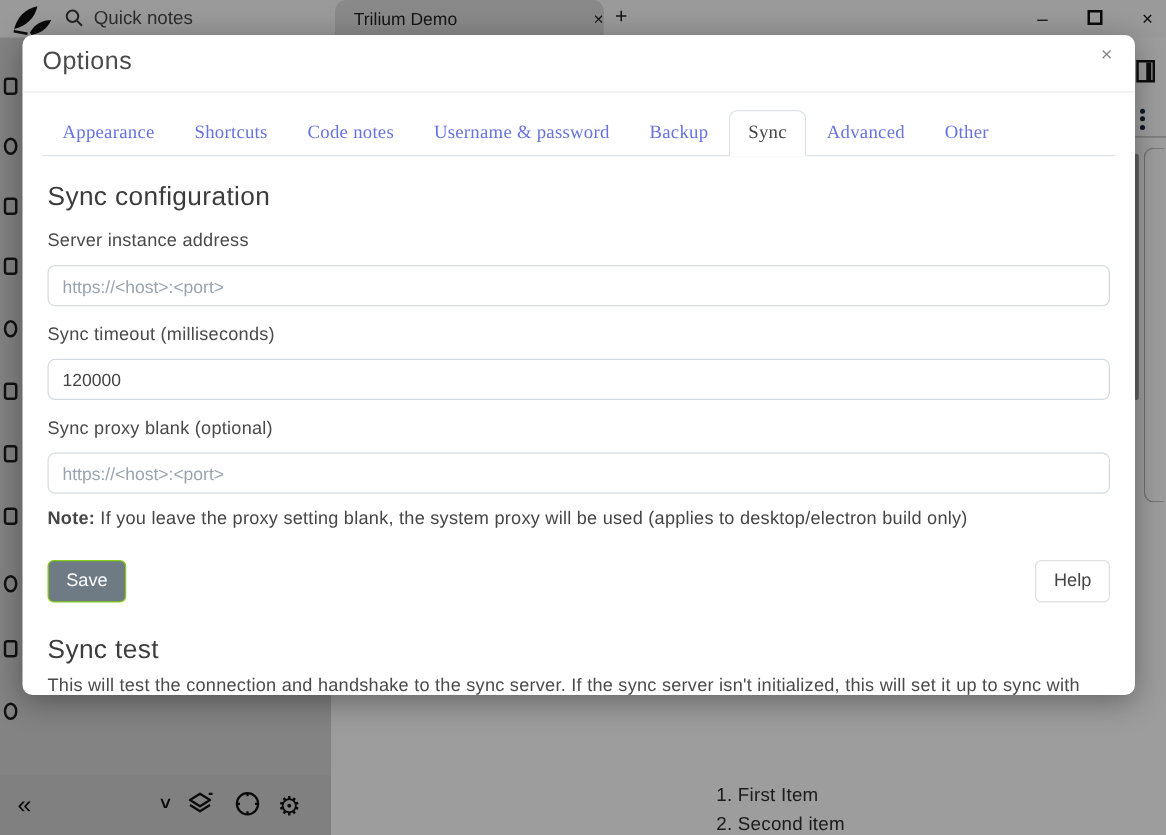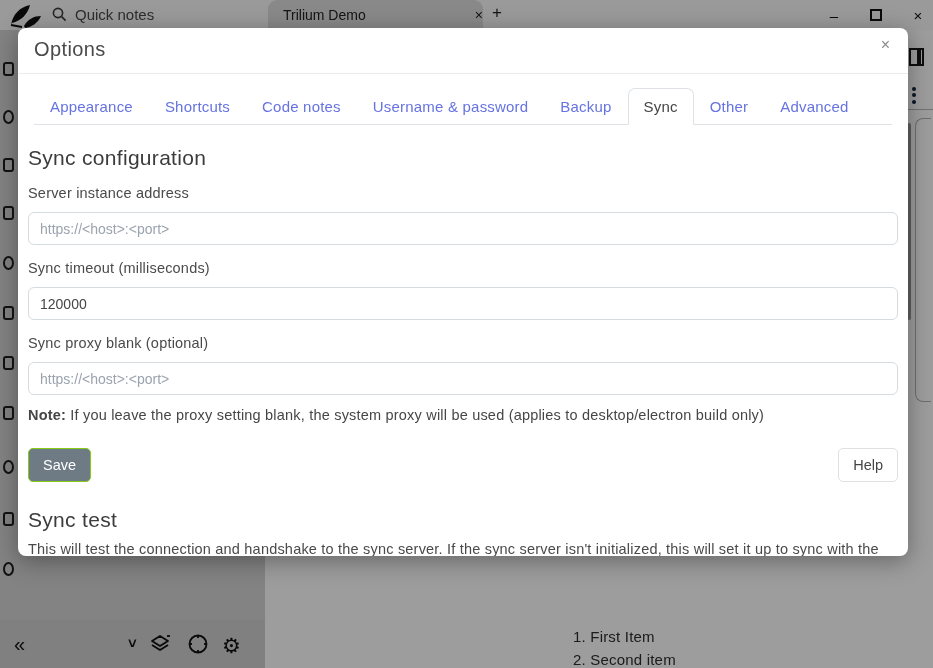--- a/index.html
+++ b/index.html
@@ -55,24 +55,24 @@
 
   
   .dialog { position:absolute; left:18px; top:28px; width:890px; height:528px; background:#fff;
     border-radius:8px; box-shadow:0 5px 25px rgba(0,0,0,0.35); z-index:10; display:flex; flex-direction:column; }
   .dialog-header { position:relative; padding:10px 16px 12px; border-bottom:1px solid #ececec; }
   .dialog-title { font-size:20px; font-weight:400; color:#4a4a4a; letter-spacing:0.4px; }
   .dialog-close { position:absolute; right:18px; top:8px; font-size:16px; color:#8a8a8a; background:none; border:none; cursor:pointer; }
 
   .tabs { display:flex; margin:14px 16px 0; border-bottom:1px solid #dee2e6; }
   .tab { padding:9px 15px; font-size:15px; color:#6673e0; letter-spacing:0.2px; margin-bottom:-1px; cursor:pointer;
-    border:1px solid transparent; white-space:nowrap; }
+    border:1px solid transparent; white-space:nowrap;font-family:Liberation Serif, serif; }
   .tab.active { color:#454545; background:#fff; border:1px solid #dee2e6; border-bottom-color:#fff; border-radius:7px 7px 0 0; }
 
-  .dialog-body { padding:4px 10px 14px; overflow:hidden; }
+  .dialog-body { padding:4px 20px 14px; overflow:hidden; }
   .section-heading { font-size:21px; font-weight:400; color:#3c3c3c; letter-spacing:0.3px; margin:17px 0 4px; }
   .field-label { display:block; font-size:14.5px; color:#4a4a4a; letter-spacing:0.2px; margin:15px 0 11px; }
   .text-input { width:100%; height:33px; border:1px solid #d6dbe0; border-radius:6px; padding:6px 11px;
     font-size:14px; color:#444; font-family:"Liberation Sans", sans-serif; }
   .text-input::placeholder { color:#9aa3ae; }
   .note-line { font-size:14.5px; color:#464646; letter-spacing:0.2px; margin-top:12px; }
   .note-line strong { font-weight:bold; }
   .btn-row { display:flex; justify-content:space-between; align-items:center; margin-top:25px; }
   .btn { font-family:"Liberation Sans", sans-serif; font-size:14.5px; border-radius:5px; padding:8px 14px; cursor:pointer; }
   .btn-save { background:#6e7a84; color:#fff; border:1px solid #84cc16; }
@@ -177,22 +177,22 @@
     <button class="dialog-close">×</button>
   </div>
 
   <div class="tabs">
     <span class="tab">Appearance</span>
     <span class="tab">Shortcuts</span>
     <span class="tab">Code notes</span>
     <span class="tab">Username &amp; password</span>
     <span class="tab">Backup</span>
     <span class="tab active">Sync</span>
+    <span class="tab">Advanced</span>
     <span class="tab">Other</span>
-    <span class="tab">Advanced</span>
   </div>
 
   <div class="dialog-body">
     <div class="section-heading">Sync configuration</div>
 
     <label class="field-label">Server instance address</label>
     <input class="text-input" type="text" placeholder="https://&lt;host&gt;:&lt;port&gt;" style="">
 
     <label class="field-label">Sync timeout (milliseconds)</label>
     <input class="text-input" type="text" value="120000" style="">

